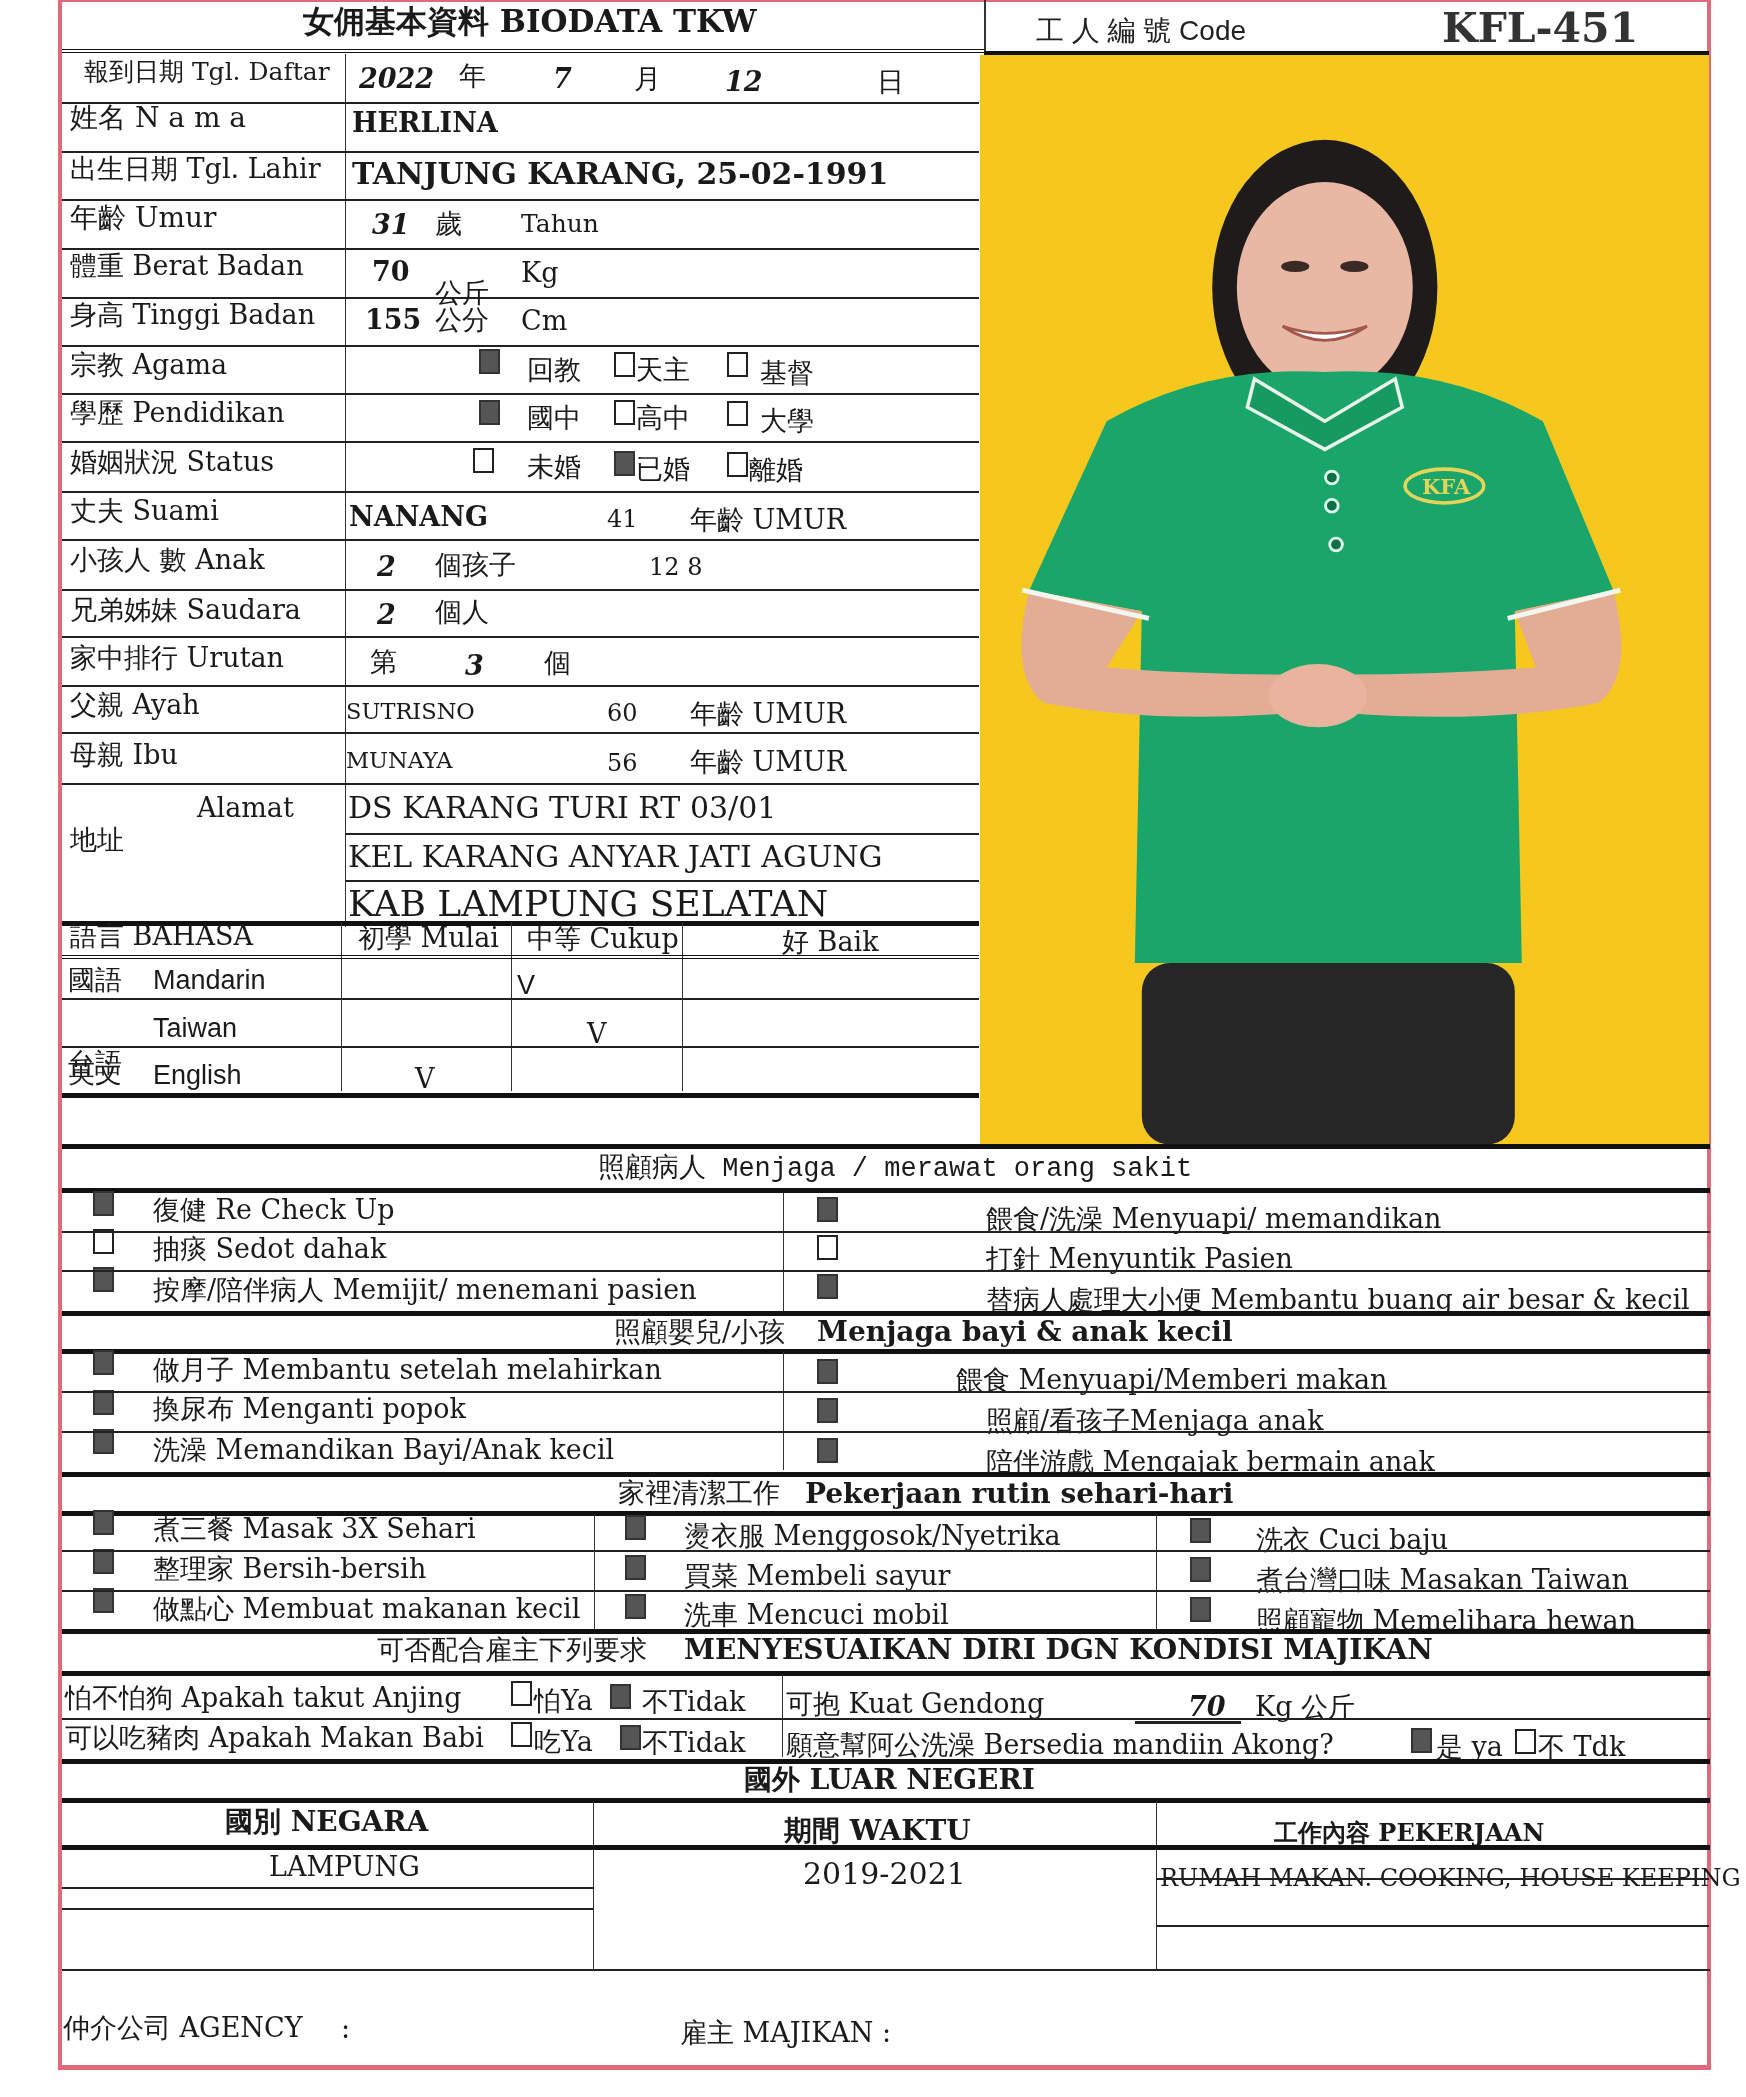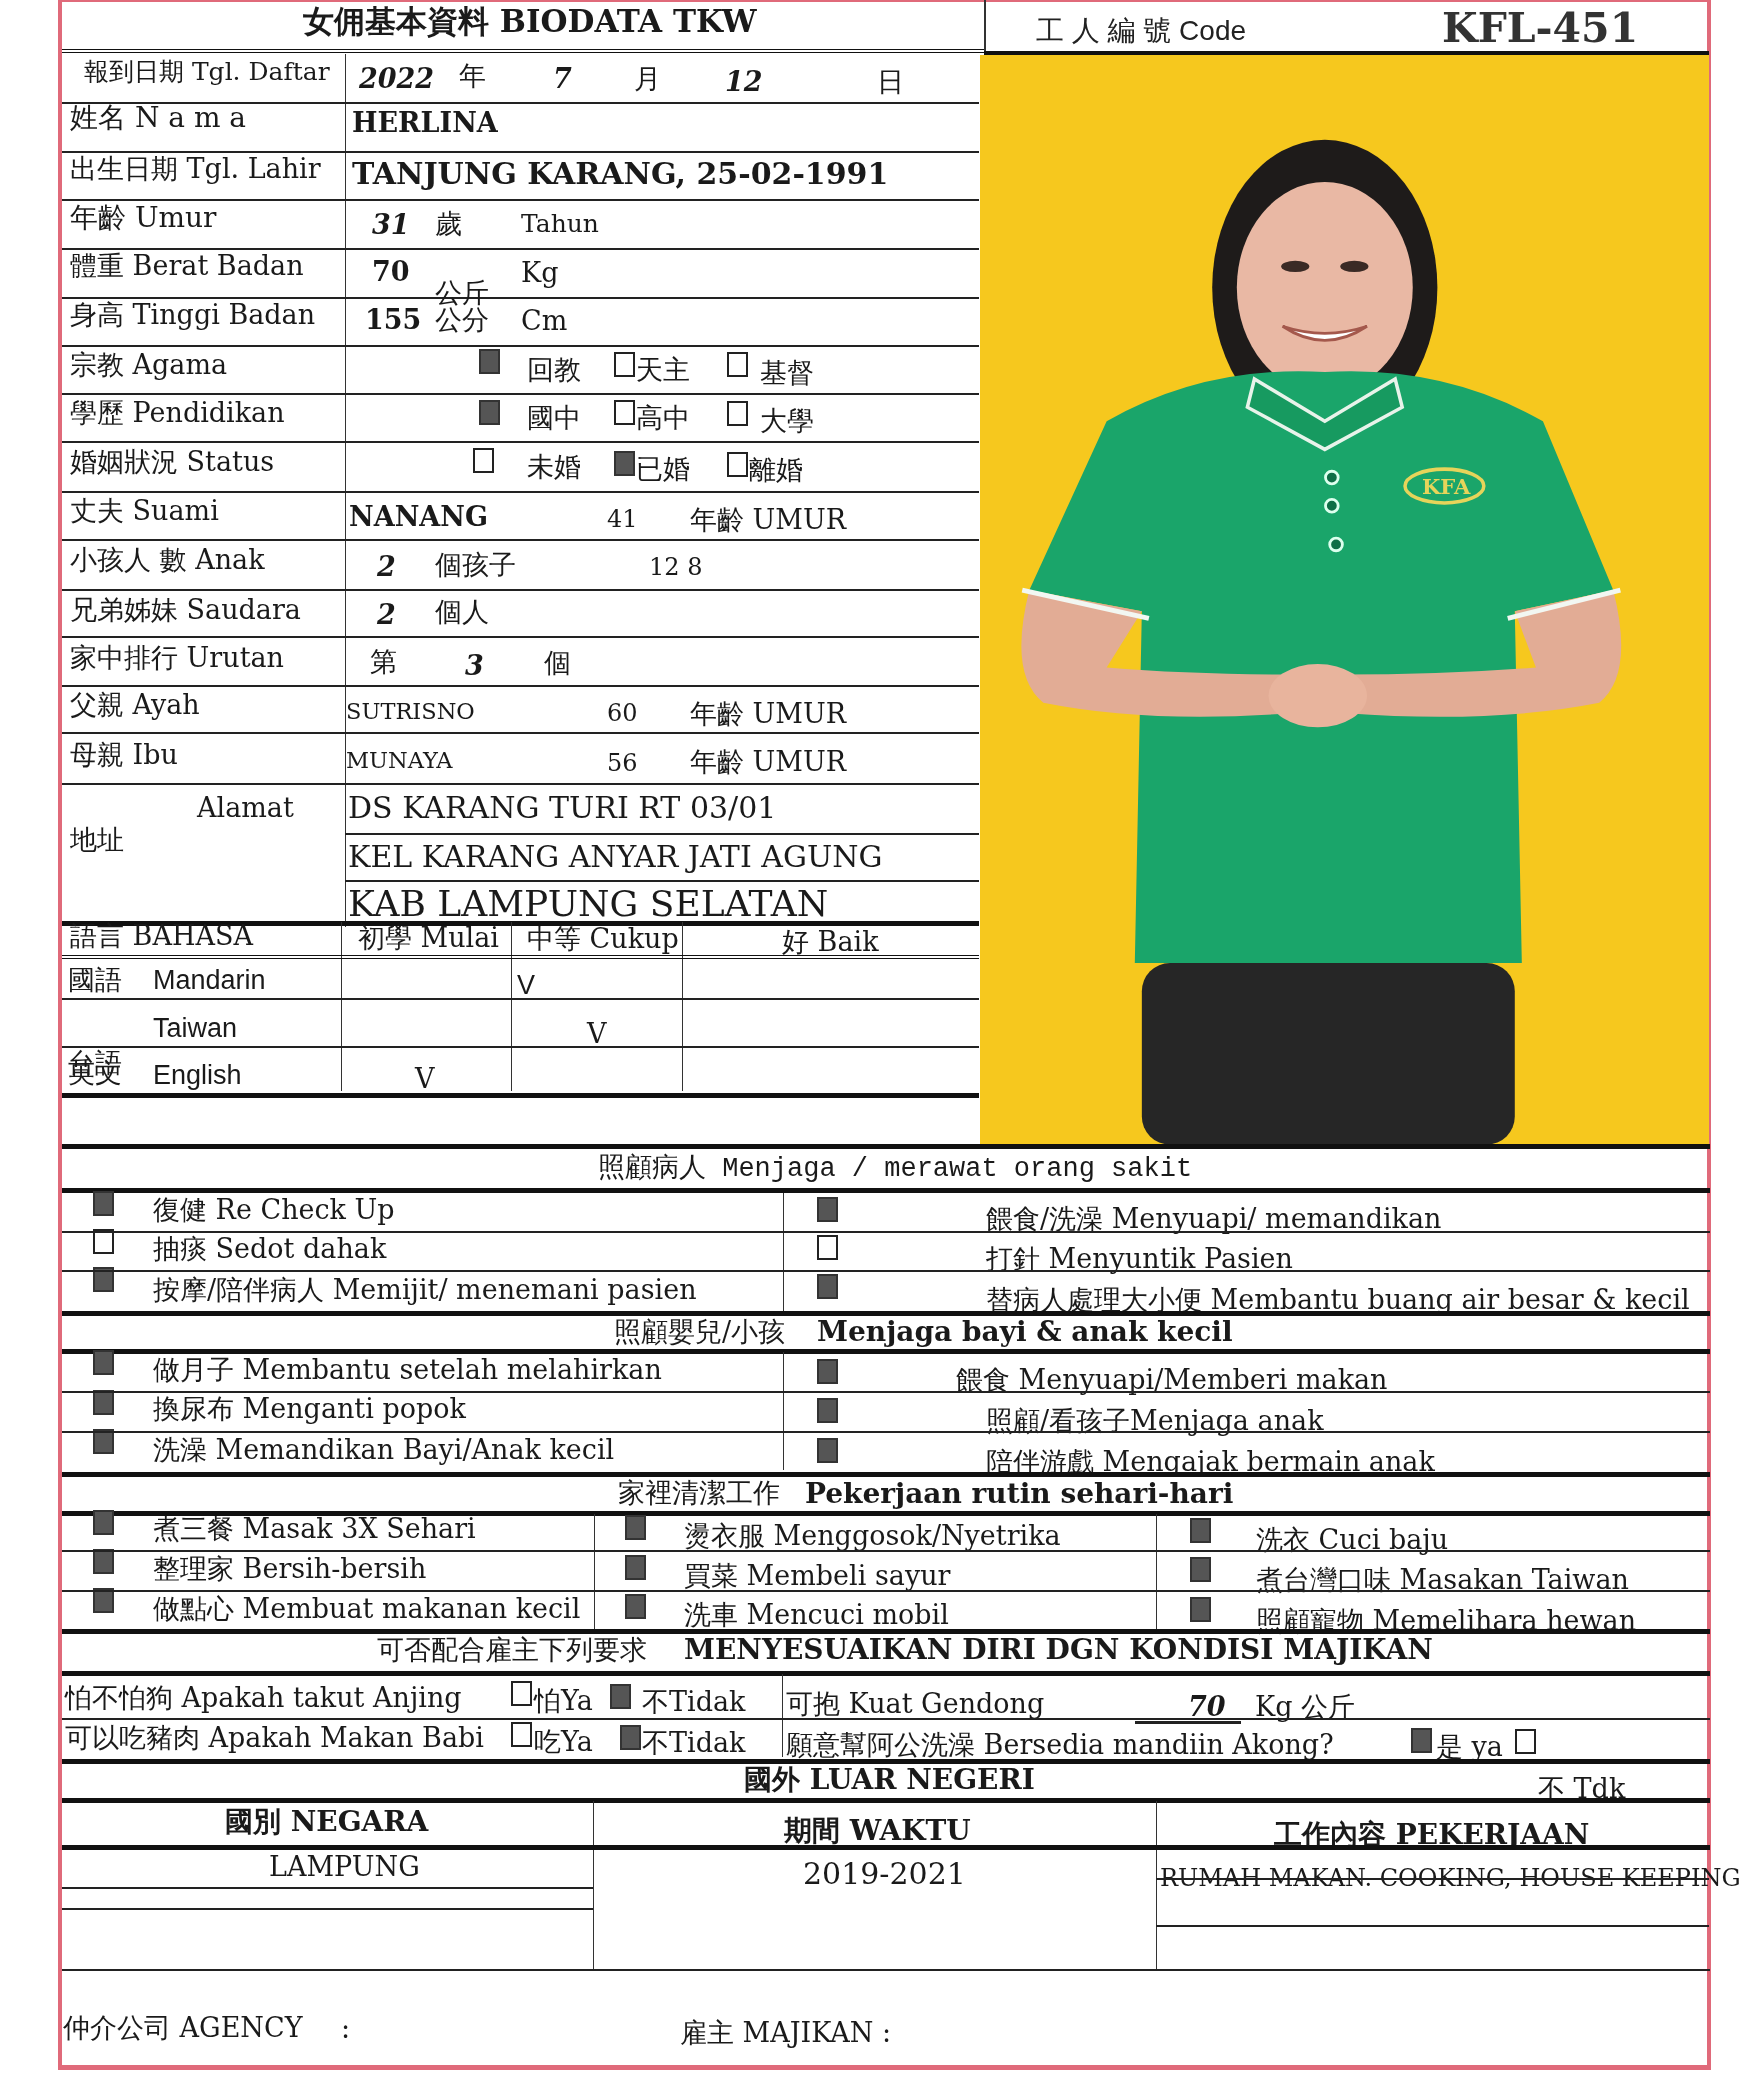--- a/index.html
+++ b/index.html
@@ -298,32 +298,32 @@
 <div class="txt lbl" style="left:65px;top:1724px;">可以吃豬肉  Apakah Makan Babi</div>
 <div class="cb" style="left:511px;top:1722px;"></div>
 <div class="txt lbl" style="left:534px;top:1728px;">吃Ya</div>
 <div class="cb on" style="left:620px;top:1725px;"></div>
 <div class="txt lbl" style="left:642px;top:1729px;">不Tidak</div>
 
 <div class="txt lbl" style="left:786px;top:1731px;">願意幫阿公洗澡 Bersedia mandiin Akong?</div>
 <div class="cb on" style="left:1411px;top:1728px;"></div>
 <div class="txt lbl" style="left:1436px;top:1733px;">是 ya</div>
 <div class="cb" style="left:1515px;top:1729px;"></div>
-<div class="txt lbl" style="left:1538px;top:1775px;">不 Tdk</div>
+<div class="txt lbl" style="left:1538px;top:1733px;">不 Tdk</div>
 
 <div class="hline hthick" style="left:62px;top:1759px;width:1648px;"></div>
 
 <div class="txt lbl bold" style="left:744px;top:1766px;font-size:28px;">國外 LUAR NEGERI</div>
 <div class="hline hthick" style="left:62px;top:1798px;width:1648px;"></div>
 <div class="vline" style="left:593px;top:1801px;height:168px;"></div>
 <div class="vline" style="left:1156px;top:1801px;height:168px;"></div>
 
 <div class="txt lbl bold" style="left:225px;top:1808px;font-size:28px;">國別 NEGARA</div>
 <div class="txt lbl bold" style="left:784px;top:1817px;font-size:28px;">期間 WAKTU</div>
-<div class="txt lbl bold" style="left:1274px;top:1821px;font-size:28px;">工作內容 PEKERJAAN</div>
+<div class="txt lbl bold" style="left:1274px;top:1821px;font-size:24px;">工作內容 PEKERJAAN</div>
 
 <div class="hline hthick" style="left:62px;top:1845px;width:1648px;"></div>
 
 <div class="txt lbl" style="left:269px;top:1853px;">LAMPUNG</div>
 <div class="txt lbl" style="left:803px;top:1859px;font-size:30px;">2019-2021</div>
 <div class="txt lbl" style="left:1160px;top:1866px;font-size:24px;">RUMAH MAKAN. COOKING, HOUSE KEEPING</div>
 
 <div class="hline" style="left:62px;top:1887px;width:531px;"></div>
 <div class="hline" style="left:1156px;top:1878px;width:553px;"></div>
 <div class="hline" style="left:62px;top:1908px;width:531px;"></div>

